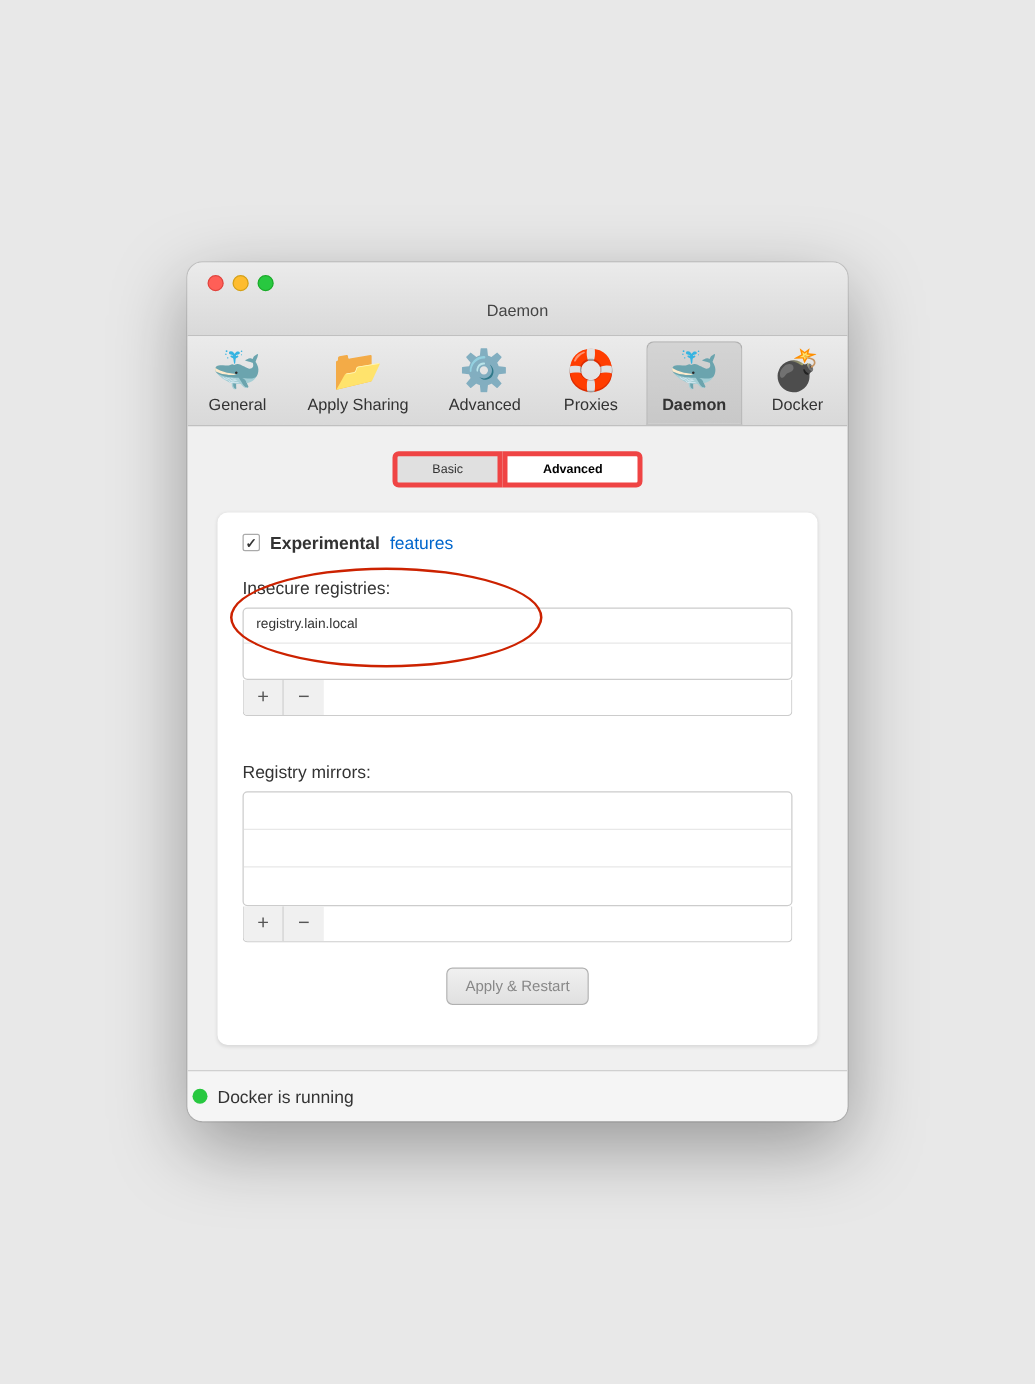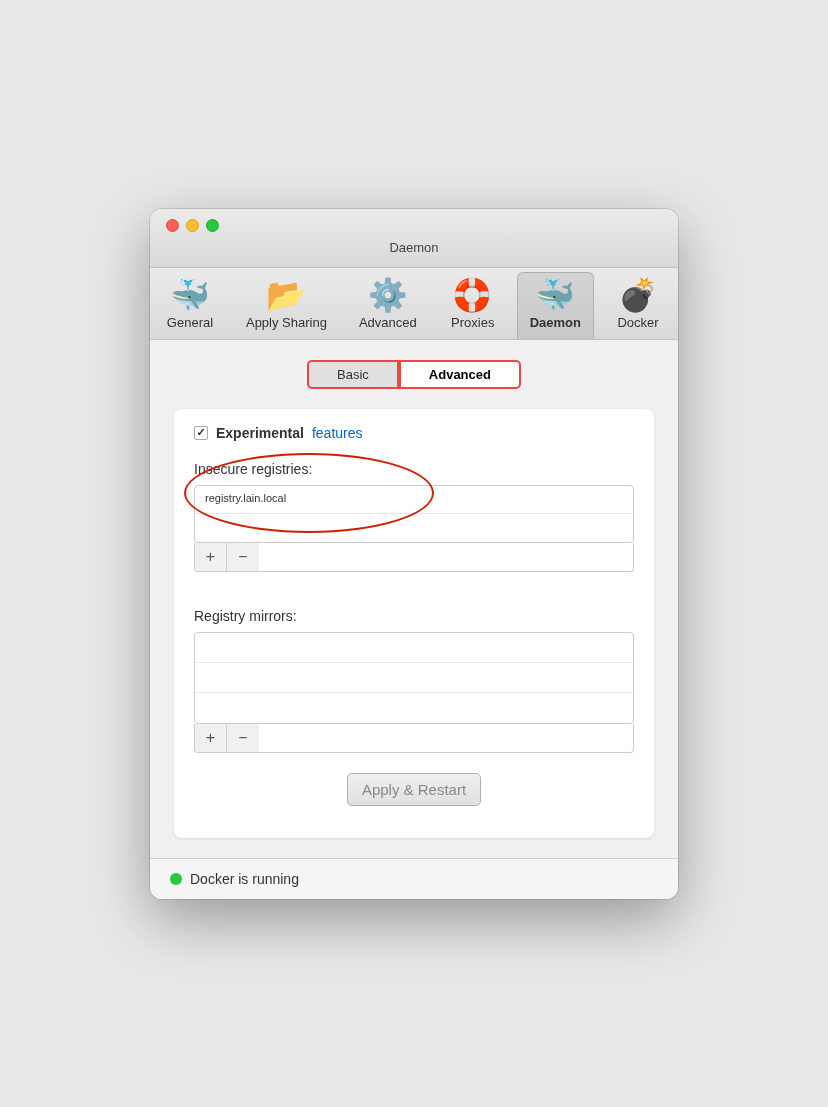--- a/index.html
+++ b/index.html
@@ -102,24 +102,24 @@
     
     .sub-tabs {
       display: flex;
       justify-content: center;
       gap: 0;
       margin-bottom: 20px;
     }
 
     .sub-tab {
       padding: 5px 28px;
-      font-size: 13px;
+      font-size: 10px;
       color: #333;
       background: #e0e0e0;
-      border: 2px solid #ef4444;
+      border: 4px solid #ef4444;
       cursor: pointer;
     }
 
     .sub-tab:first-child {
       border-radius: 5px 0 0 5px;
     }
 
     .sub-tab:last-child {
       border-radius: 0 5px 5px 0;
     }
@@ -270,30 +270,30 @@
       justify-content: center;
       margin-top: 8px;
       margin-bottom: 16px;
     }
 
     .apply-btn {
       background: linear-gradient(to bottom, #f0f0f0, #e0e0e0);
       border: 1px solid #b0b0b0;
       border-radius: 5px;
       padding: 7px 14px;
-      font-size: 15px;
+      font-size: 12px;
       color: #888;
       cursor: pointer;
     }
 
     
     .status-bar {
       background: #f5f5f5;
       border-top: 1px solid #d0d0d0;
-      padding: 12px 20px;
+      padding: 12px 4px;
       display: flex;
       align-items: center;
       gap: 8px;
     }
 
     .status-dot {
       width: 12px;
       height: 12px;
       border-radius: 50%;
       background: #28c840;

